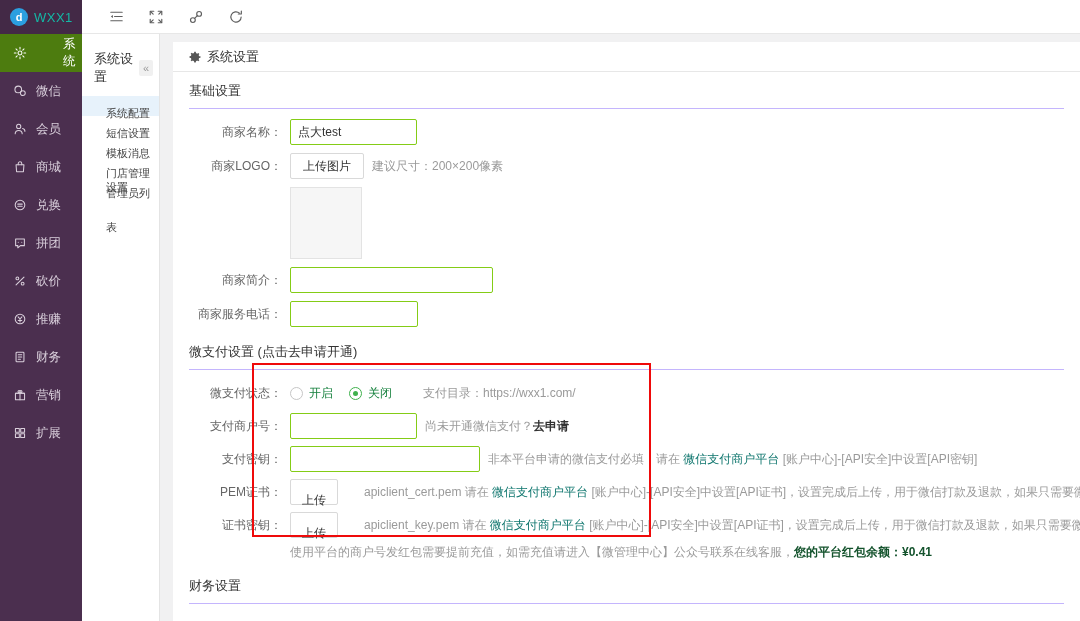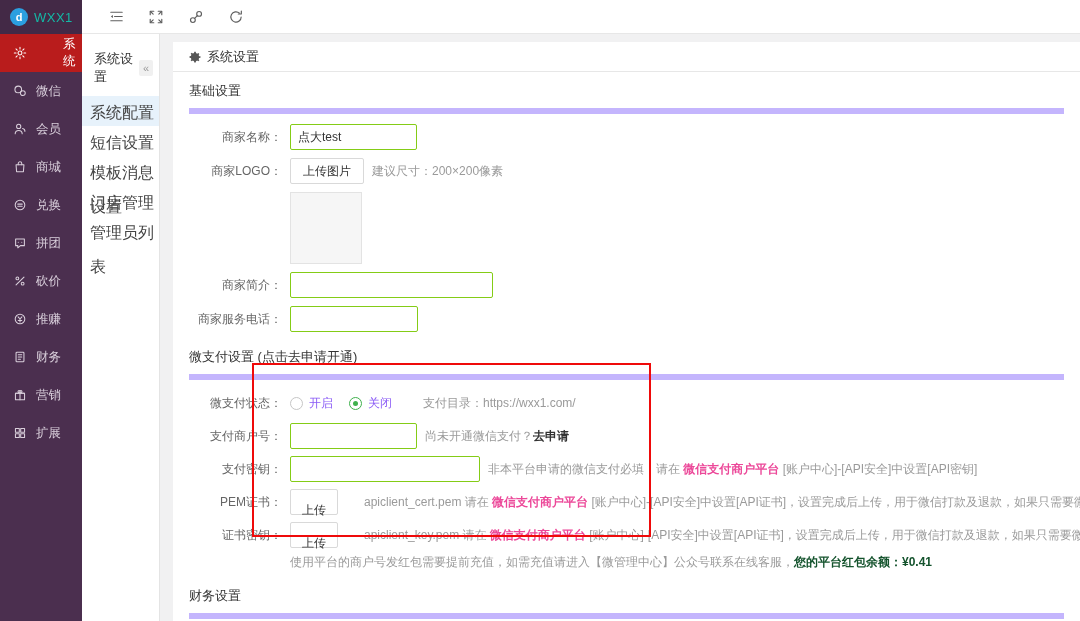--- a/index.html
+++ b/index.html
@@ -6,60 +6,60 @@
   html,body { width:1080px; height:621px; background:#fff; }
   body { font-family:"Liberation Sans","DejaVu Sans",sans-serif; font-size:12px; color:#333; }
   .app { position:relative; width:1080px; height:621px; overflow:hidden; background:#f1f1f2; }
 
   
   .sidebar { position:absolute; left:0; top:0; bottom:0; width:82px; background:#4b2f4f; z-index:3; }
   .logo { height:34px; display:flex; align-items:center; padding-left:10px; gap:6px; background:#432946; }
   .logo-badge { width:18px; height:18px; border-radius:50%; background:#2b9fe0; color:#fff; font-weight:bold; font-size:11px; display:flex; align-items:center; justify-content:center; }
   .logo-text { color:#14b8a6; font-size:13px; letter-spacing:.5px; }
   .nav-item { height:38px; display:flex; align-items:center; padding-left:13px; gap:9px; color:#d9cfdb; cursor:pointer; }
-  .nav-item.active { background:#b91c1c; color:#fff;gap:36px; }
+  .nav-item.active { background:#4d7c0f; color:#fff;gap:36px; }
   .nav-item svg { flex:none; stroke:currentColor; fill:none; stroke-width:1.2; stroke-linecap:round; stroke-linejoin:round; }
   .nav-item span { font-size:12.5px; }
 
   
   .submenu { position:absolute; left:82px; top:34px; bottom:0; width:78px; background:#fff; border-right:1px solid #e4e4e4; z-index:2; }
   .submenu-header { display:flex; align-items:center; justify-content:space-between; padding:16px 6px 10px 12px; }
   .submenu-title { font-size:13px; color:#333; }
   .collapse-btn { width:16px; height:16px; background:#f0f0f0; border-radius:2px; color:#999; font-size:11px; display:flex; align-items:center; justify-content:center; cursor:pointer; }
-  .submenu-item { height:30px; line-height:34px; padding-left:8px; font-size:16px; color:#444; cursor:pointer; }
+  .submenu-item { height:20px; line-height:34px; padding-left:24px; font-size:11px; color:#444; cursor:pointer; }
   .submenu-item.active { background:#e7f2fb; }
 
   
   .topbar { position:absolute; left:82px; top:0; right:0; height:34px; background:#fff; border-bottom:1px solid #e7e7e7; display:flex; align-items:center; padding-left:14px; z-index:2; }
   .tool-btn { width:40px; height:34px; display:flex; align-items:center; justify-content:center; cursor:pointer; color:#5f5f5f; }
   .tool-btn svg { stroke:currentColor; fill:none; stroke-width:1.3; stroke-linecap:round; stroke-linejoin:round; }
 
   
   .content { position:absolute; left:160px; top:34px; right:0; bottom:0; background:#f1f1f2; }
   .panel { position:absolute; left:13px; top:8px; right:0; bottom:0; background:#fff; overflow:hidden; }
   .panel-header { height:30px; display:flex; align-items:center; gap:6px; padding:0 16px; border-bottom:1px solid #e7e7e7; font-size:13px; color:#333; }
   .panel-header svg { fill:#555; }
-  .section-title { margin:0 16px; padding:10px 0 8px; font-size:13px; color:#333; border-bottom:6px solid #c4b5fd; }
+  .section-title { margin:0 16px; padding:10px 0 8px; font-size:13px; color:#333; border-bottom:1px solid #c4b5fd; }
   .section-title.tight { margin-top:6px; }
   .form { padding:0 12px 0 16px; }
   .row { display:flex; align-items:center; min-height:26px; white-space:nowrap; }
   .mt10 { margin-top:10px; } .mt9 { margin-top:7px; } .mt8 { margin-top:8px; } .mt12 { margin-top:12px; }
   .flabel { flex:none; width:93px; margin-right:8px; text-align:right; color:#666; font-size:12px; }
   .input { height:26px; border:1px solid #84cc16; border-radius:2px; padding:0 7px; font-size:12px; color:#333; background:#fff; outline:none; }
   .w127 { width:127px; } .w203 { width:203px; } .w128 { width:128px; } .w190 { width:190px; }
   .btn { height:26px; padding:0 12px; background:#fff; border:1px solid #d9d9d9; border-radius:2px; font-size:12px; color:#333; cursor:pointer; }
   .btn.small { height:24px; padding:12px 11px; }
   .hint { color:#9a9a9a; font-size:12px; }
-  .hint b { color:#ec4899; font-weight:bold; }
+  .hint b { color:#0f766e; font-weight:normal; }
   .hint .link { color:#333; font-weight:bold; cursor:pointer; }
   .ml8 { margin-left:8px; } .ml26 { margin-left:26px; } .ml31 { margin-left:31px; }
   .logo-box { width:72px; height:72px; background:#f6f6f6; border:1px solid #e3e3e3; margin:8px 0 0 101px; }
 
   
-  .radio { display:inline-flex; align-items:center; gap:6px; cursor:pointer; color:#8b5cf6; }
+  .radio { display:inline-flex; align-items:center; gap:6px; cursor:pointer; color:#15803d; }
   .radio .dot { position:relative; width:13px; height:13px; border:1px solid #c6c6c6; border-radius:50%; background:#fff; flex:none; }
   .radio.checked .dot { border-color:#3fb14c; }
   .radio.checked .dot::after { content:""; position:absolute; left:3px; top:3px; width:5px; height:5px; border-radius:50%; background:#3fb14c; }
   .radio + .radio { margin-left:16px; }
 
   .note-row { margin:6px 0 0 101px; color:#9a9a9a; font-size:12px; white-space:nowrap; }
   .note-row b { color:#14532d; }
 
   
   .red-box { position:absolute; left:252px; top:363px; width:399px; height:174px; border:2px solid #ef0a0a; z-index:6; pointer-events:none; }

